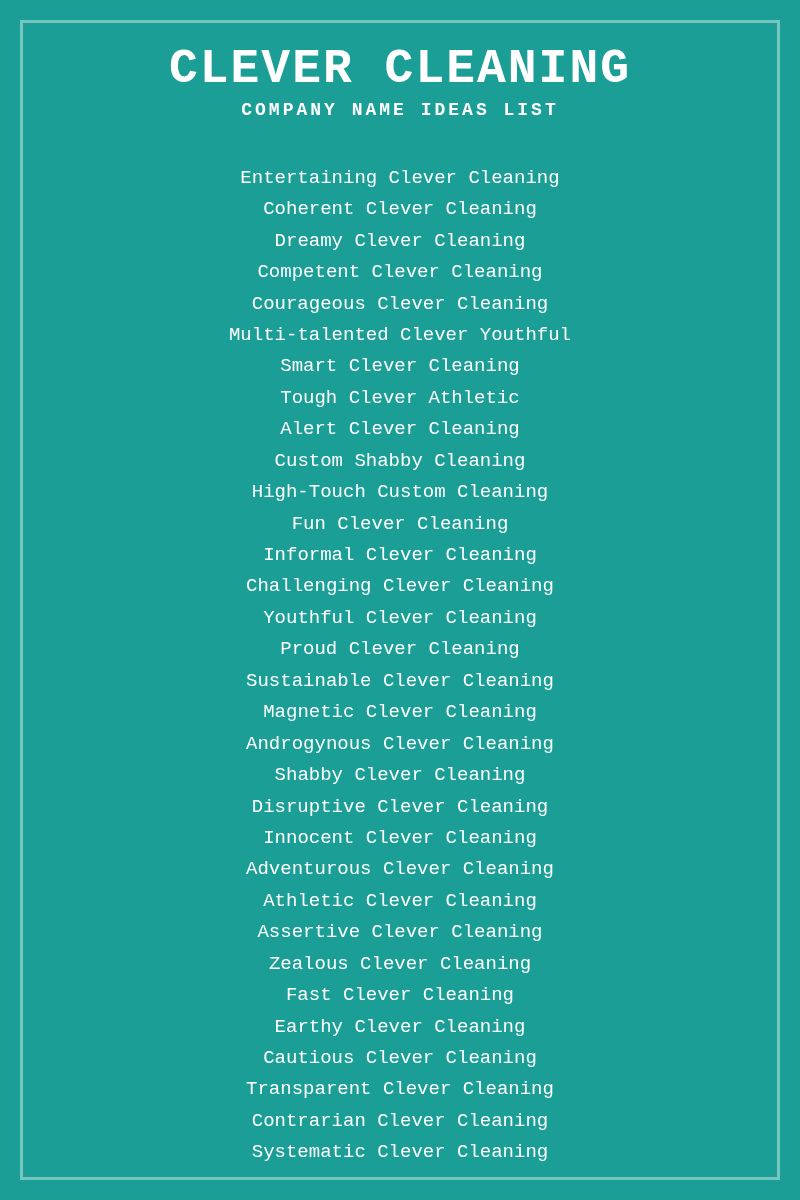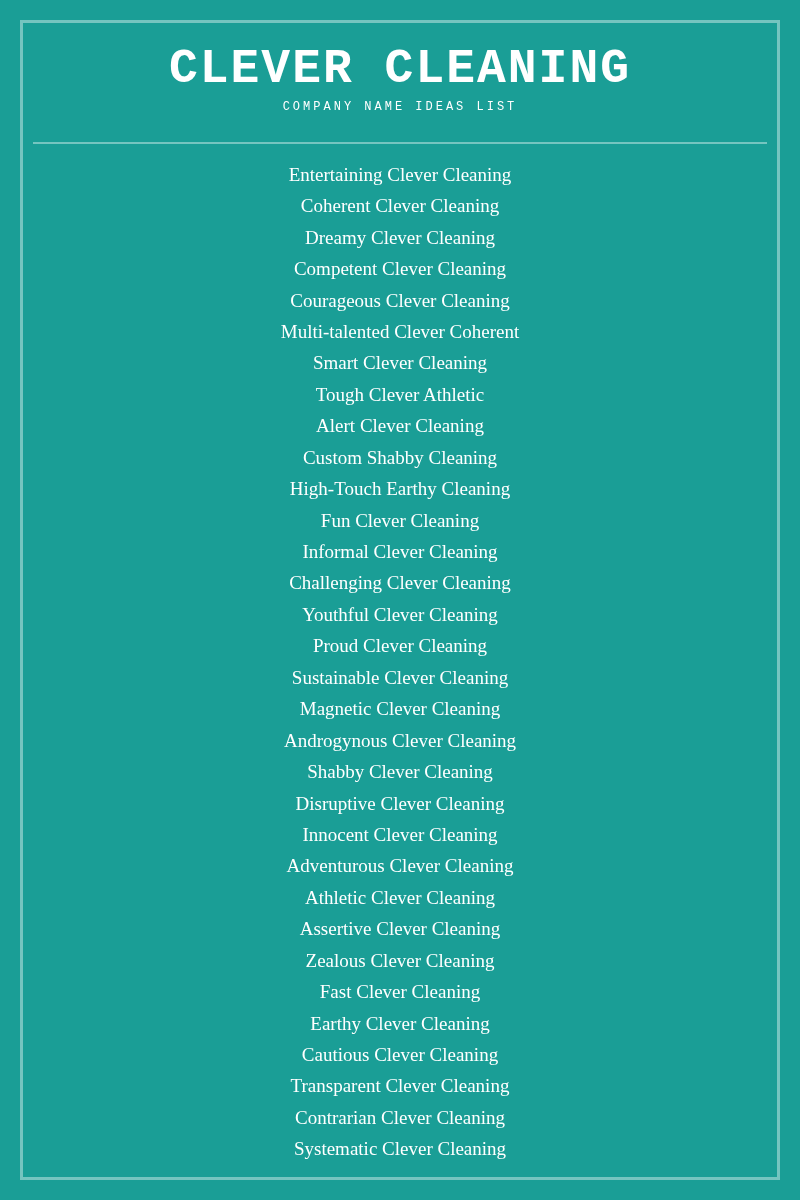--- a/index.html
+++ b/index.html
@@ -38,22 +38,22 @@
     .main-title {
       font-size: 48px;
       font-weight: 900;
       color: #ffffff;
       letter-spacing: 2px;
       text-transform: uppercase;
       line-height: 1.1;
     }
 
     .subtitle {
-      font-size: 12px;
-      font-weight: 400;
+      font-size: 18px;
+      font-weight: 700;
       color: #ffffff;
       letter-spacing: 3px;
       text-transform: uppercase;
       margin-top: 4px;
     }
 
     .divider {
       width: 100%;
       height: 2px;
       background: rgba(255,255,255,0.4);
@@ -65,21 +65,21 @@
       flex-direction: column;
       align-items: center;
       width: 100%;
       gap: 2px;
     }
 
     .name-item {
       font-size: 19px;
       color: #ffffff;
       text-align: center;
-      font-family: Liberation Serif, serif;
+      font-family: Liberation Mono, monospace;
       font-weight: 400;
       line-height: 1.55;
     }
   </style>
 </head>
 <body>
 
 <div class="outer-border">
 
   <div class="header">
@@ -88,26 +88,26 @@
   </div>
 
   <div class="divider"></div>
 
   <div class="names-list">
   <div class="name-item">Entertaining Clever Cleaning</div>
       <div class="name-item">Coherent Clever Cleaning</div>
       <div class="name-item">Dreamy Clever Cleaning</div>
       <div class="name-item">Competent Clever Cleaning</div>
       <div class="name-item">Courageous Clever Cleaning</div>
-      <div class="name-item">Multi-talented Clever Coherent</div>
+      <div class="name-item">Multi-talented Clever Youthful</div>
       <div class="name-item">Smart Clever Cleaning</div>
       <div class="name-item">Tough Clever Athletic</div>
       <div class="name-item">Alert Clever Cleaning</div>
       <div class="name-item">Custom Shabby Cleaning</div>
-      <div class="name-item">High-Touch Earthy Cleaning</div>
+      <div class="name-item">High-Touch Custom Cleaning</div>
       <div class="name-item">Fun Clever Cleaning</div>
       <div class="name-item">Informal Clever Cleaning</div>
       <div class="name-item">Challenging Clever Cleaning</div>
       <div class="name-item">Youthful Clever Cleaning</div>
       <div class="name-item">Proud Clever Cleaning</div>
       <div class="name-item">Sustainable Clever Cleaning</div>
       <div class="name-item">Magnetic Clever Cleaning</div>
       <div class="name-item">Androgynous Clever Cleaning</div>
       <div class="name-item">Shabby Clever Cleaning</div>
       <div class="name-item">Disruptive Clever Cleaning</div>

